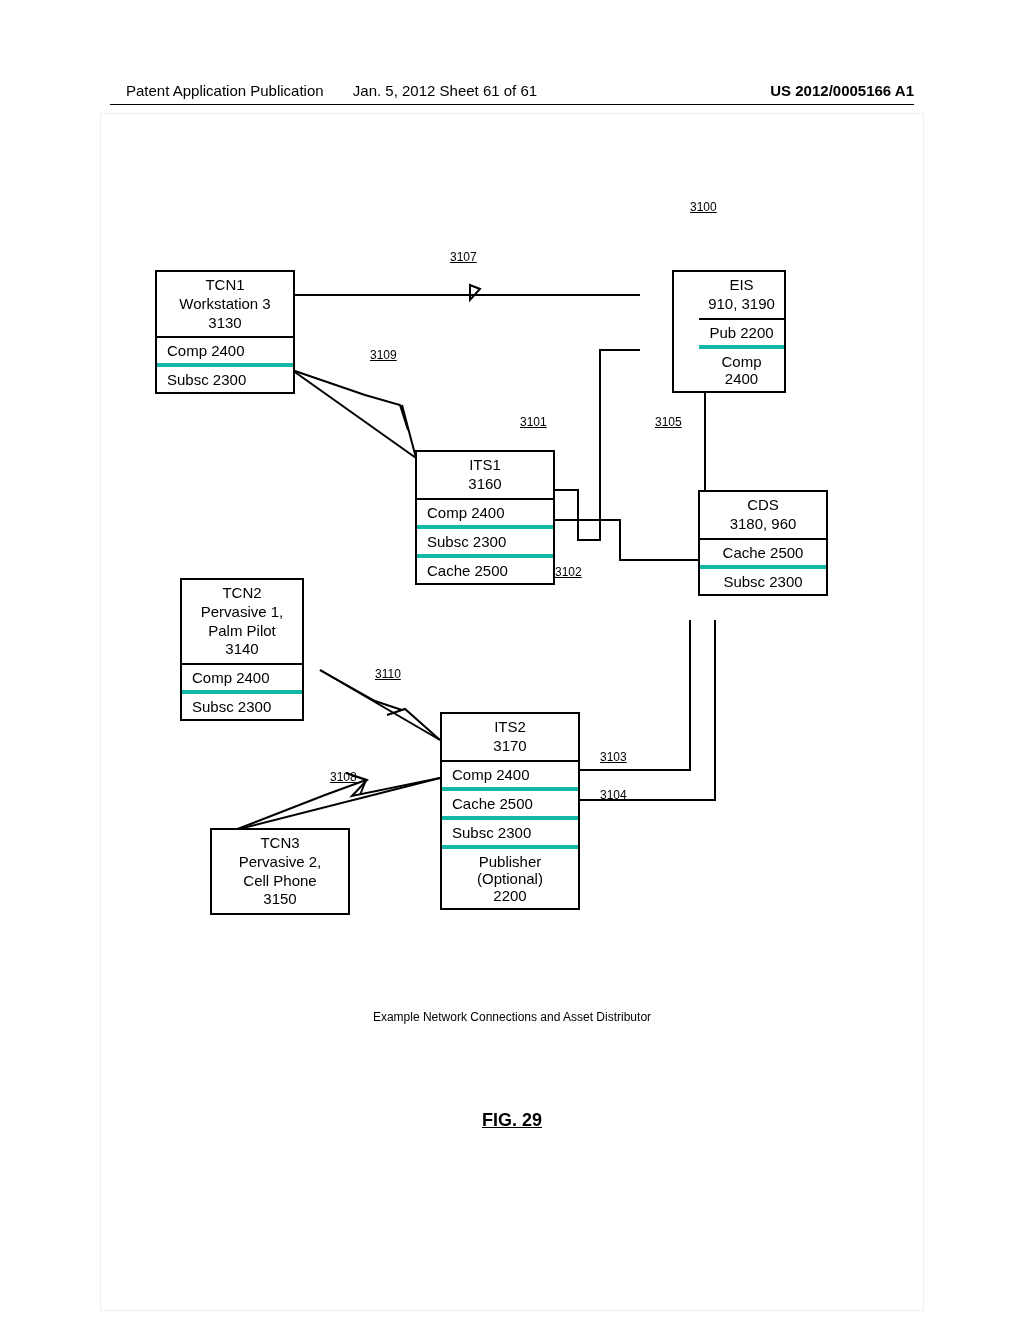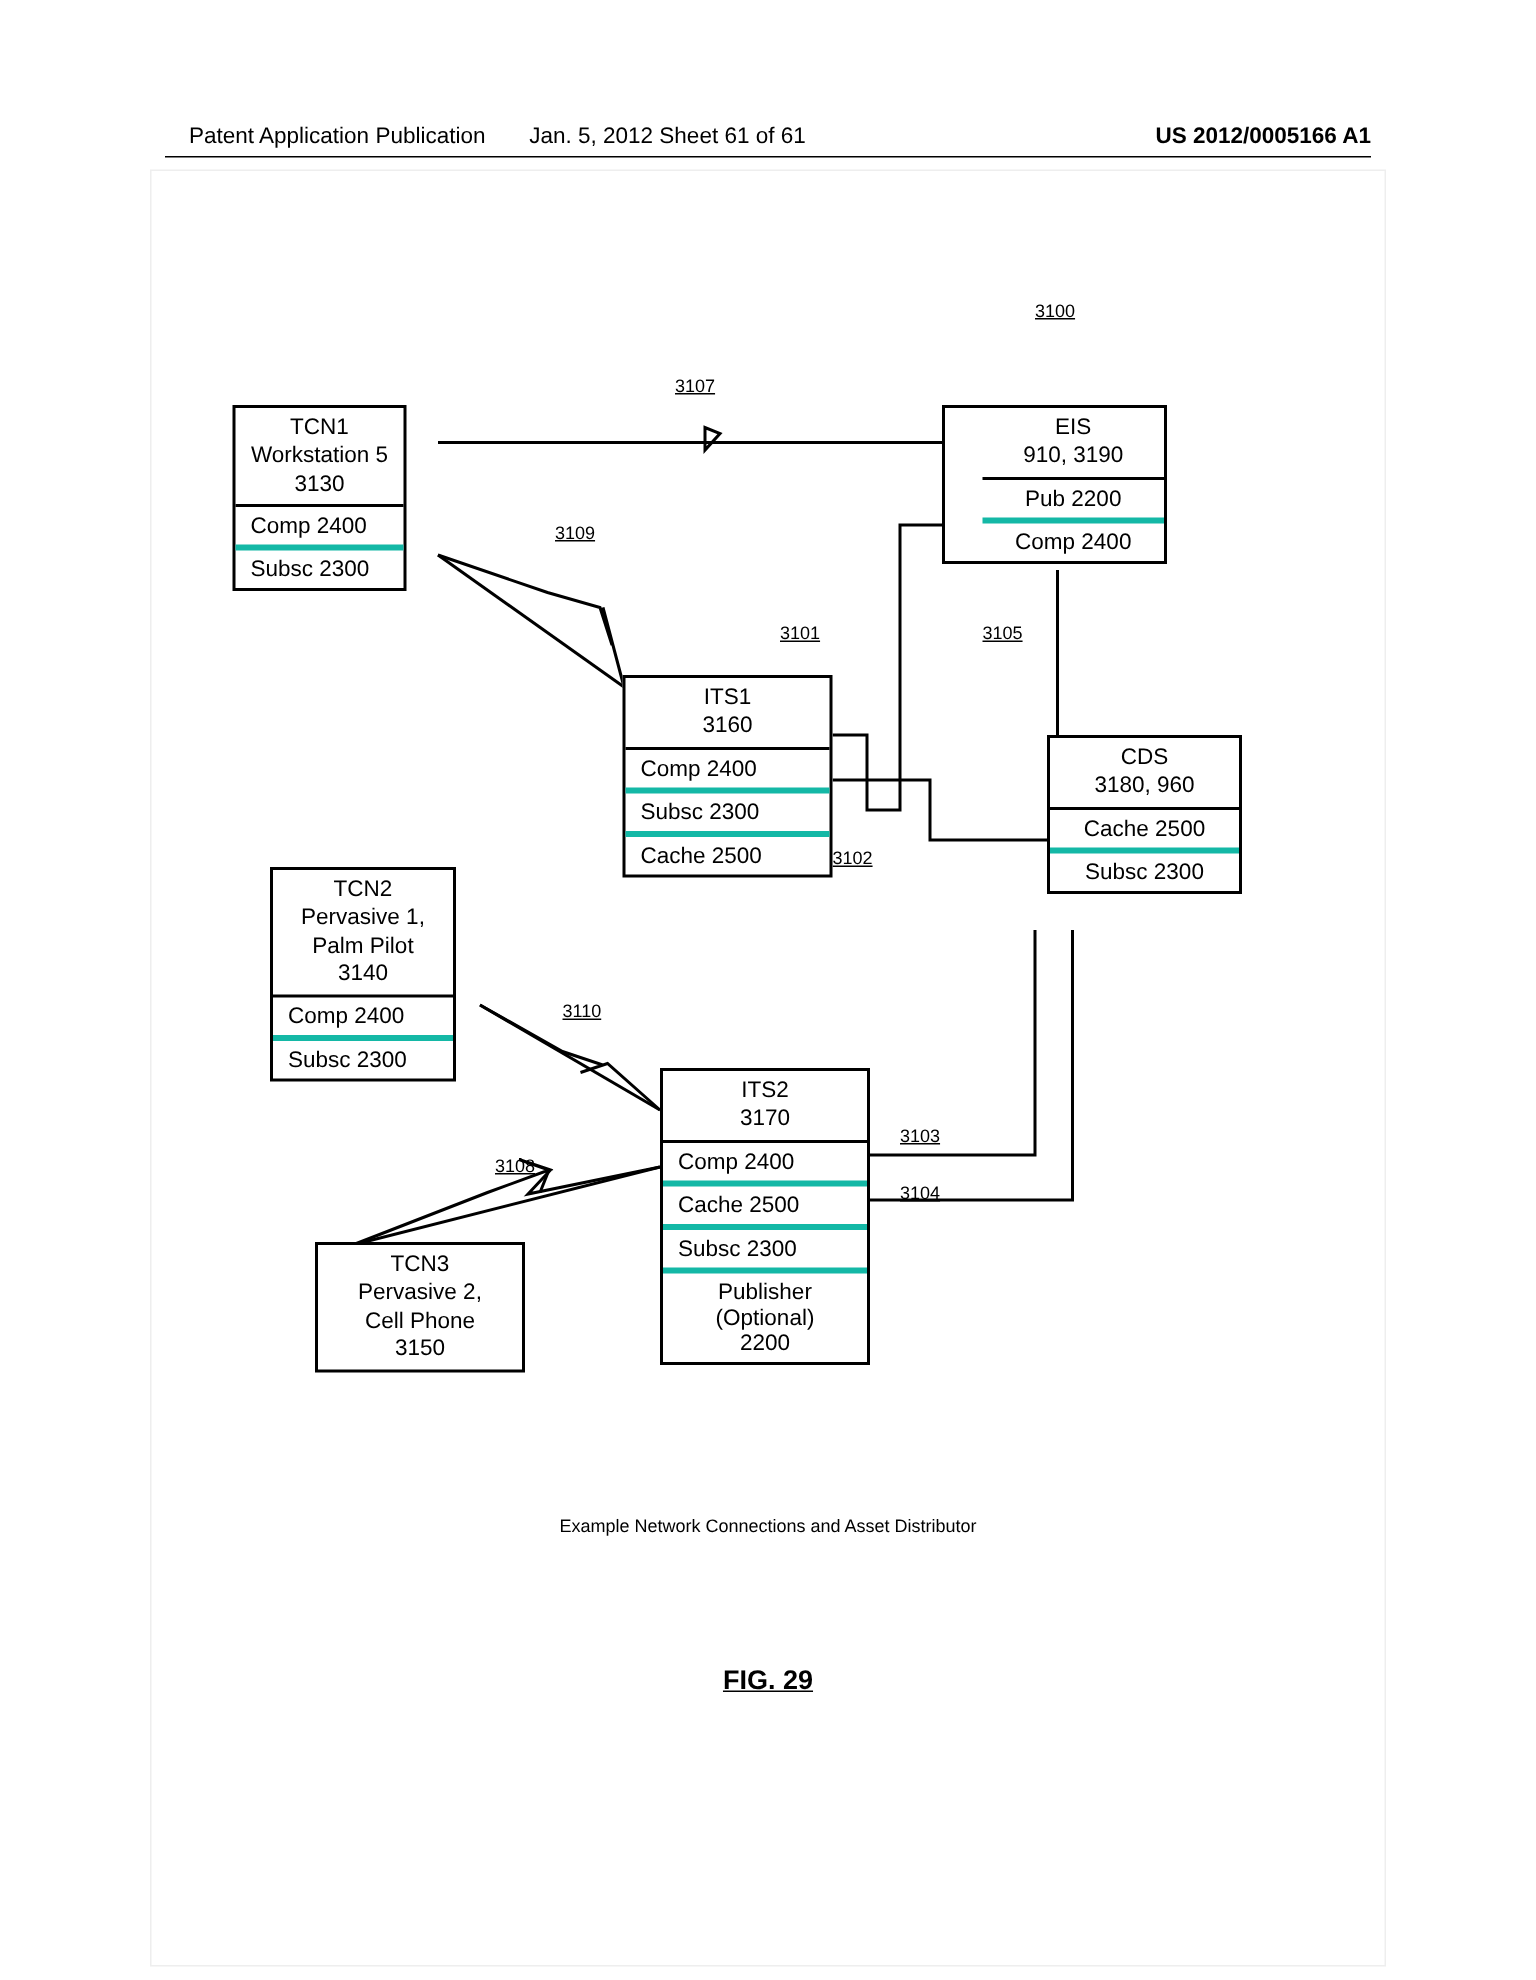--- a/index.html
+++ b/index.html
@@ -138,31 +138,31 @@
   <div class="lbl" style="left:350px; top:70px;">3107</div>
   <div class="lbl" style="left:270px; top:168px;">3109</div>
   <div class="lbl" style="left:420px; top:235px;">3101</div>
   <div class="lbl" style="left:555px; top:235px;">3105</div>
   <div class="lbl" style="left:455px; top:385px;">3102</div>
   <div class="lbl" style="left:275px; top:475px;margin-top:12px;">3110</div>
   <div class="lbl" style="left:230px; top:590px;">3108</div>
   <div class="lbl" style="left:500px; top:570px;">3103</div>
   <div class="lbl" style="left:500px; top:608px;">3104</div>
 
-  <div class="box" style="left:55px; top:90px; width:116px;">
+  <div class="box" style="left:55px; top:90px; width:140px;">
     <div class="hdr">
       <span>TCN1</span><br>
-      <span>Workstation 5</span><br>
+      <span>Workstation 3</span><br>
       <span>3130</span>
     </div>
     <div class="row">Comp 2400</div>
     <div class="row">Subsc 2300</div>
   </div>
 
-  <div class="box" style="left:528px; top:90px; width:150px;padding-left:25px;">
+  <div class="box" style="left:572px; top:90px; width:114px;padding-left:25px;">
     <div class="hdr">
       <span>EIS</span><br>
       <span>910, 3190</span>
     </div>
     <div class="row center">Pub 2200</div>
     <div class="row center">Comp 2400</div>
   </div>
 
   <div class="box" style="left:315px; top:270px; width:140px;">
     <div class="hdr">

